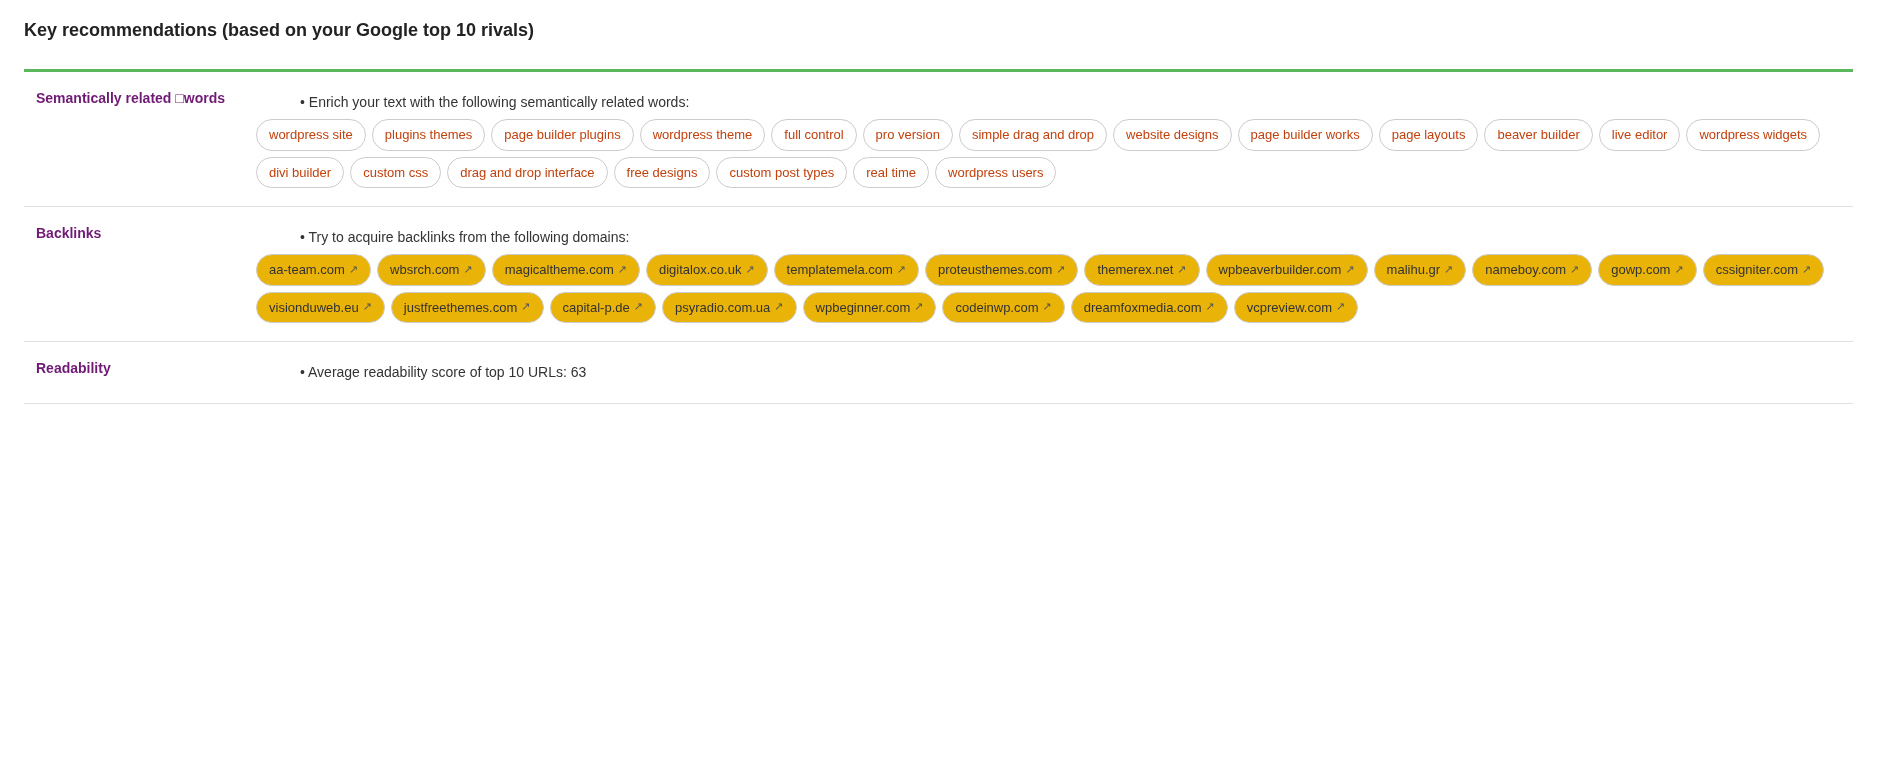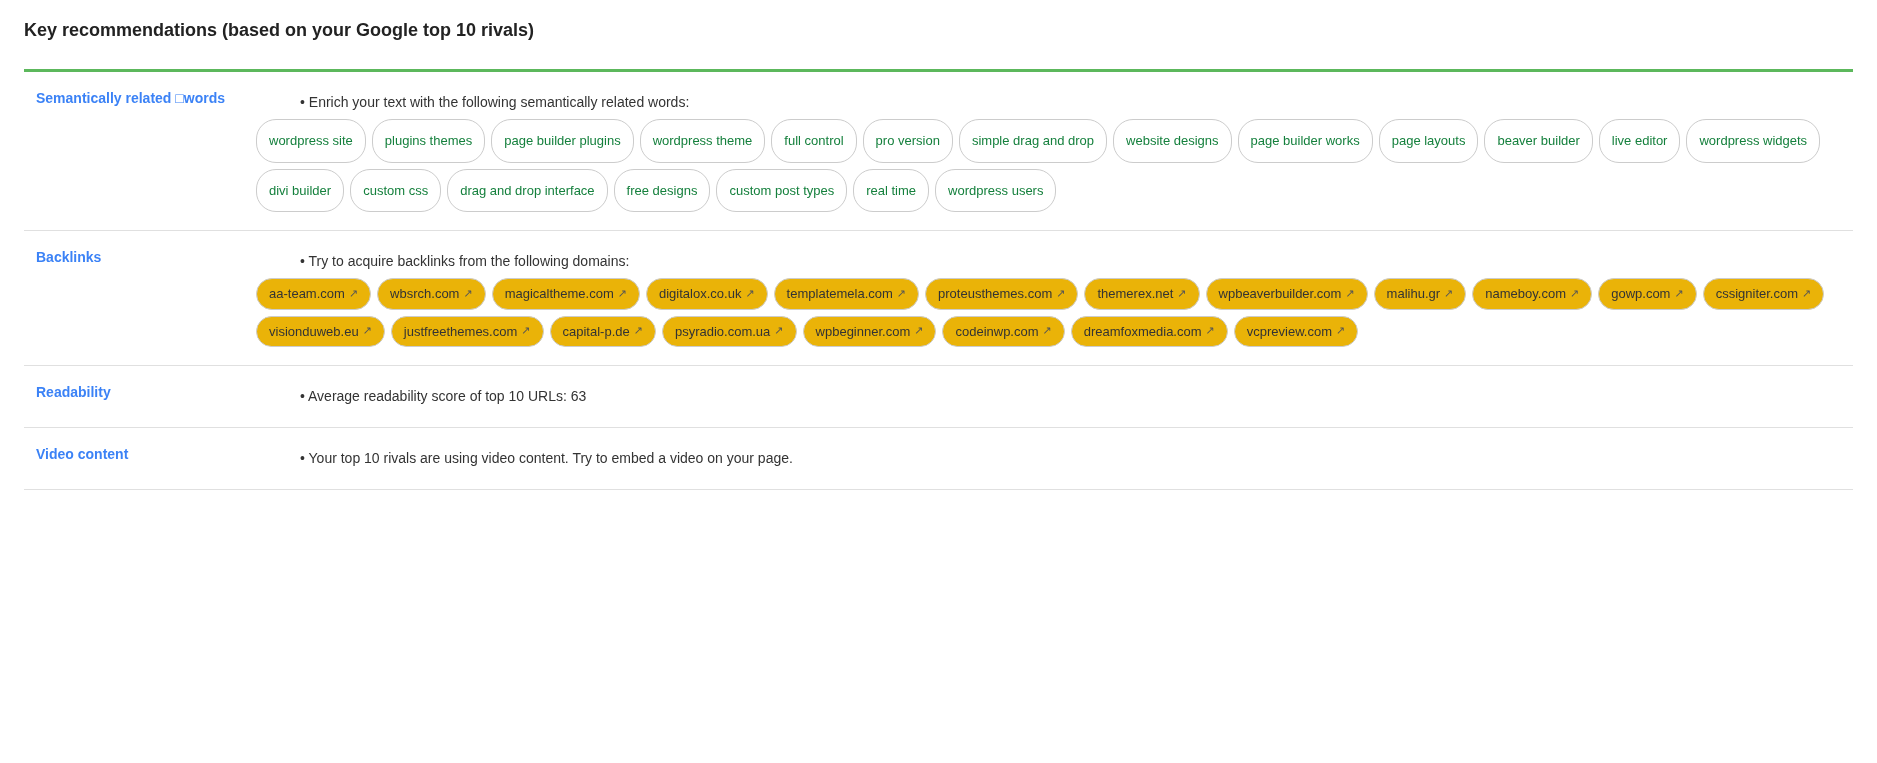--- a/index.html
+++ b/index.html
@@ -25,21 +25,21 @@
     .recommendations-table tr {
       border-bottom: 1px solid #e0e0e0;
     }
     .recommendations-table td {
       padding: 18px 12px;
       vertical-align: top;
     }
     .row-label {
       font-weight: 700;
       font-size: 14px;
-      color: #3b82f6;
+      color: #701a75;
       width: 220px;
       min-width: 180px;
       white-space: nowrap;
     }
     .row-content {
       color: #333;
       line-height: 1.8;
     }
     .bullet-intro {
       margin-bottom: 8px;
@@ -47,23 +47,23 @@
     .tags-container {
       display: flex;
       flex-wrap: wrap;
       gap: 6px;
       margin-top: 4px;
     }
     .tag {
       display: inline-block;
       border: 1px solid #ccc;
       border-radius: 20px;
-      padding: 9px 12px;
+      padding: 3px 12px;
       font-size: 13px;
-      color: #15803d;
+      color: #c2410c;
       background: #fff;
       white-space: nowrap;
     }
     .link-tag {
       display: inline-flex;
       align-items: center;
       border: 1px solid #ccc;
       border-radius: 20px;
       padding: 3px 12px;
       font-size: 13px;
@@ -138,20 +138,14 @@
             <span class="link-tag">dreamfoxmedia.com<span class="ext-icon">↗</span></span>
             <span class="link-tag">vcpreview.com<span class="ext-icon">↗</span></span>
           </div></td>
       </tr>
       <tr>
         <td class="row-label">Readability</td>
         <td class="row-content">
           <p class="plain-text">• Average readability score of top 10 URLs:  63</p>
         </td>
       </tr>
-      <tr>
-        <td class="row-label">Video content</td>
-        <td class="row-content">
-          <p class="plain-text">• Your top 10 rivals are using video content. Try to embed a video on your page.</p>
-        </td>
-      </tr>
     </tbody>
 </table>
 
 </body></html>

